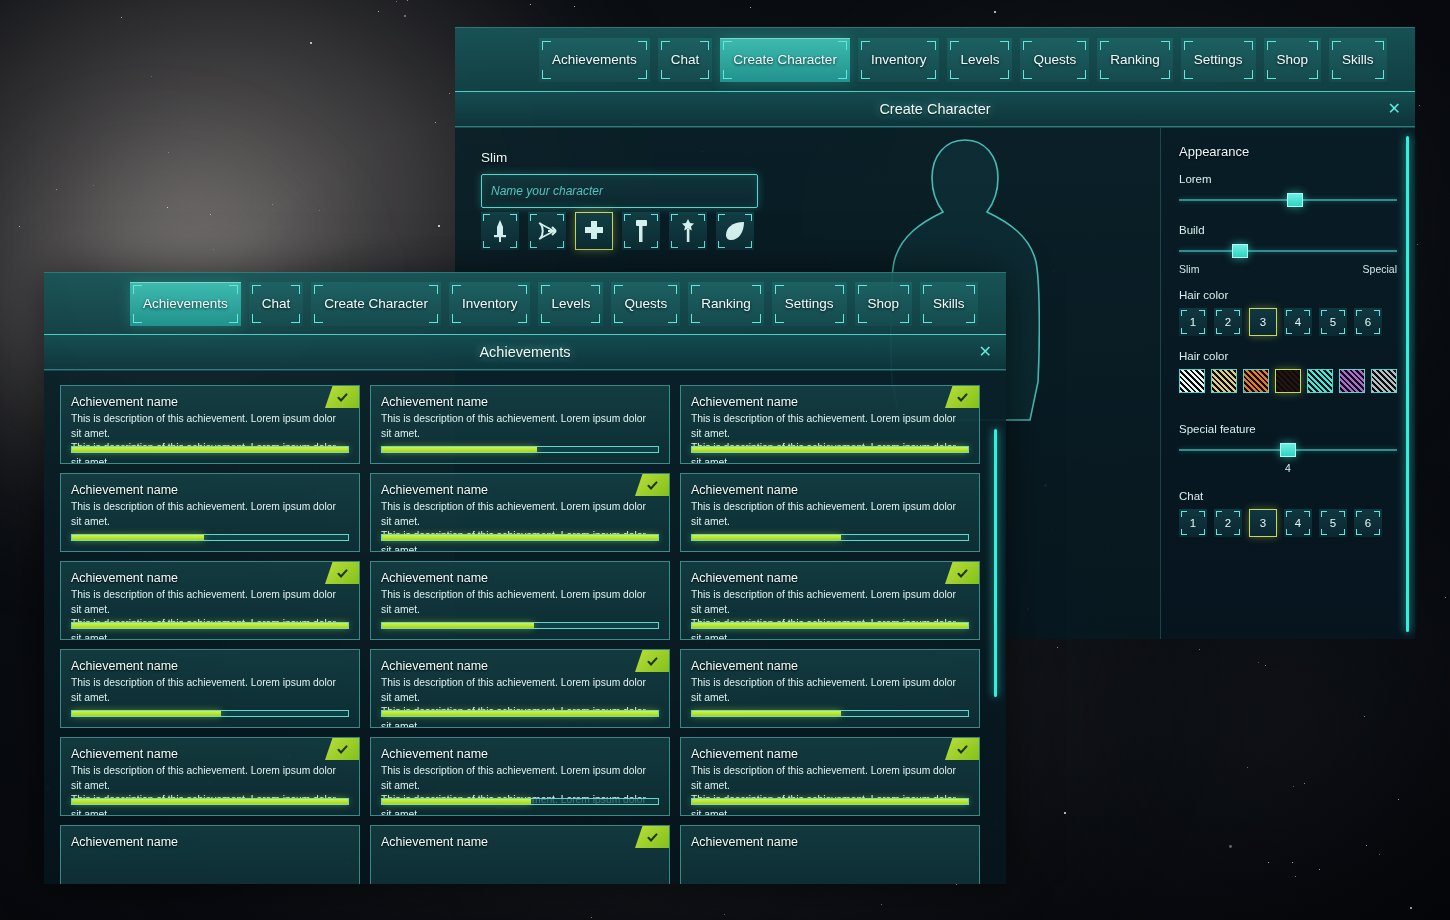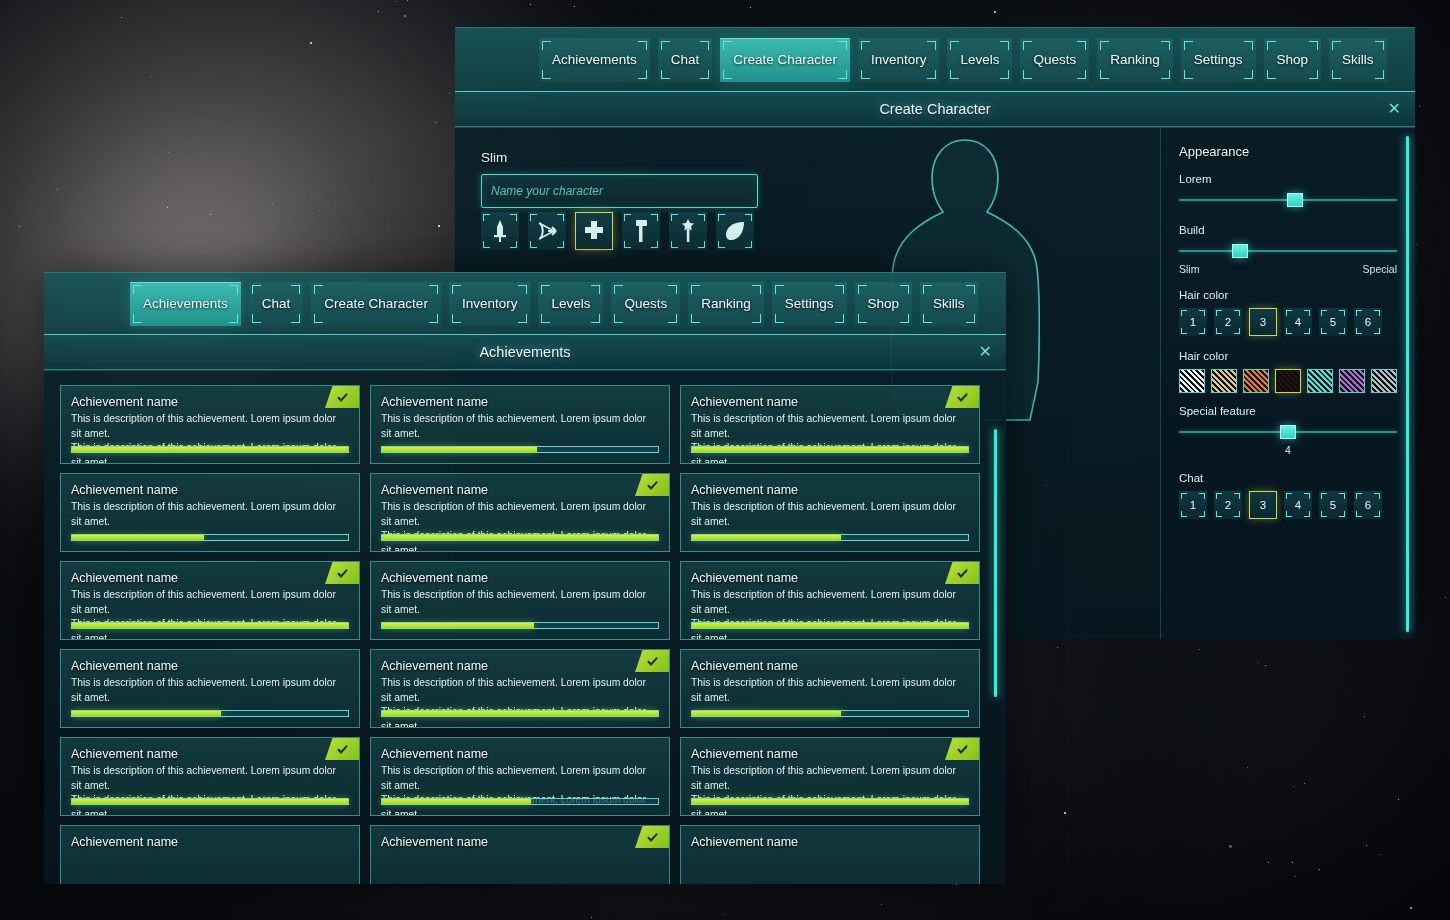--- a/index.html
+++ b/index.html
@@ -642,21 +642,21 @@
       <div class="swatch-row" id="hairColorRow">
           <div class="swatch" style="background: repeating-linear-gradient(45deg, rgb(242, 242, 239) 0px, rgb(242, 242, 239) 2px, rgba(0, 0, 0, 0.42) 2px, rgba(0, 0, 0, 0.42) 4px);"></div>
           <div class="swatch" style="background: repeating-linear-gradient(45deg, rgb(227, 200, 120) 0px, rgb(227, 200, 120) 2px, rgba(0, 0, 0, 0.42) 2px, rgba(0, 0, 0, 0.42) 4px);"></div>
           <div class="swatch" style="background: repeating-linear-gradient(45deg, rgb(232, 122, 30) 0px, rgb(232, 122, 30) 2px, rgba(0, 0, 0, 0.42) 2px, rgba(0, 0, 0, 0.42) 4px);"></div>
           <div class="swatch sel" style="background: repeating-linear-gradient(45deg, rgb(42, 20, 9) 0px, rgb(42, 20, 9) 2px, rgba(0, 0, 0, 0.42) 2px, rgba(0, 0, 0, 0.42) 4px);"></div>
           <div class="swatch" style="background: repeating-linear-gradient(45deg, rgb(65, 232, 214) 0px, rgb(65, 232, 214) 2px, rgba(0, 0, 0, 0.42) 2px, rgba(0, 0, 0, 0.42) 4px);"></div>
           <div class="swatch" style="background: repeating-linear-gradient(45deg, rgb(179, 102, 204) 0px, rgb(179, 102, 204) 2px, rgba(0, 0, 0, 0.42) 2px, rgba(0, 0, 0, 0.42) 4px);"></div>
           <div class="swatch" style="background: repeating-linear-gradient(45deg, rgb(185, 188, 188) 0px, rgb(185, 188, 188) 2px, rgba(0, 0, 0, 0.42) 2px, rgba(0, 0, 0, 0.42) 4px);"></div>
         </div>
 
-      <div class="ap-lab" style="margin-top:12px">Special feature</div>
+      <div class="ap-lab" style="margin-top:30px">Special feature</div>
       <div class="slider">
         <div class="track"></div>
           <div class="knob" id="knSpecial" style="left: 50%;"></div>
       </div>
       <div class="slider-val" id="specVal" style="margin-left: 0px;">4</div>
 
       <div class="ap-lab" style="margin-top:16px">Chat</div>
       <div class="num-row" id="scarsRow">
           <div class="numbox">
             <i class="c tl"></i>

